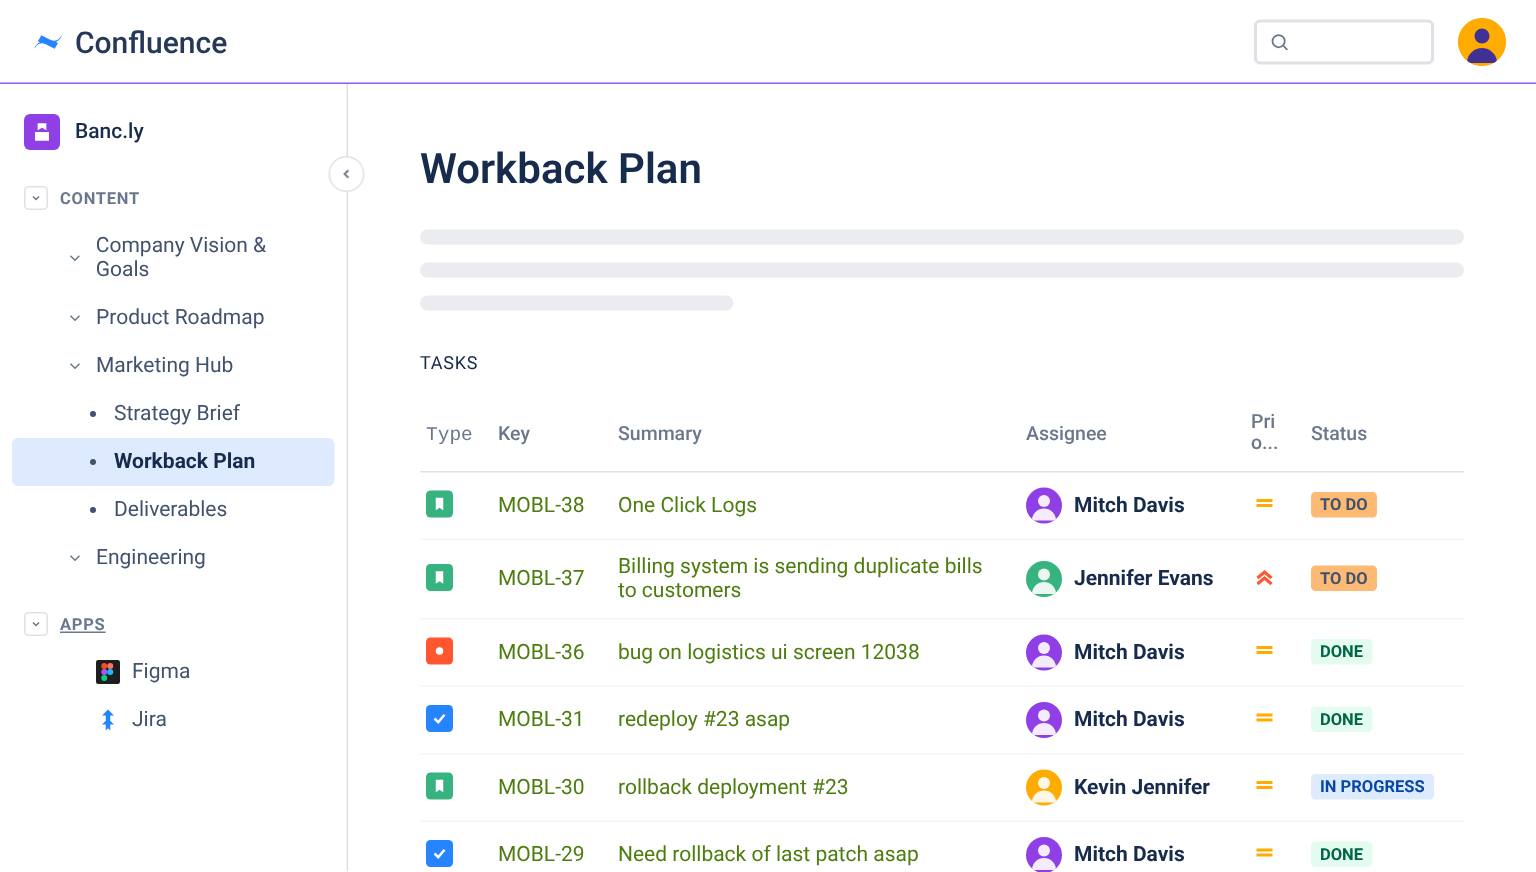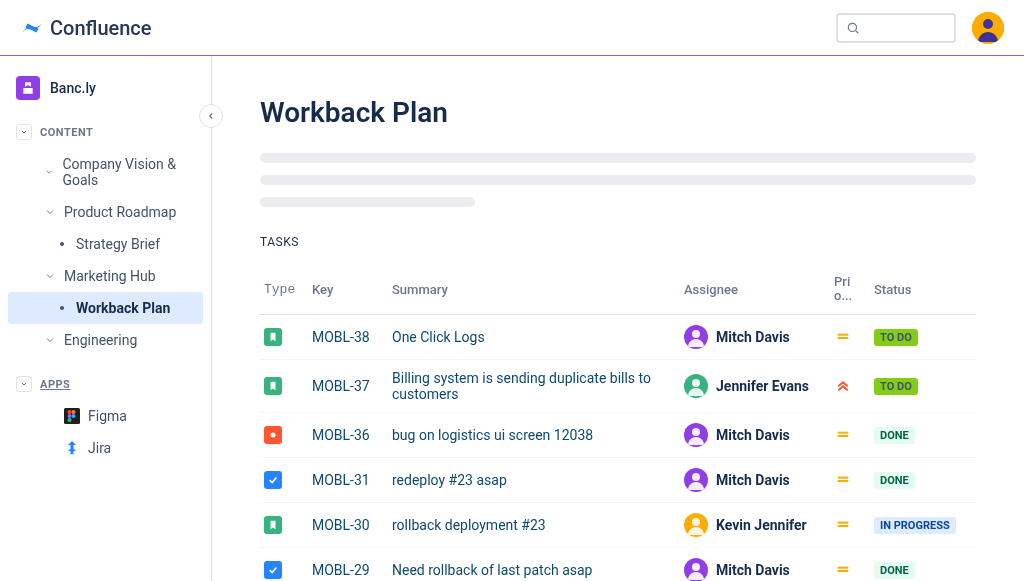--- a/index.html
+++ b/index.html
@@ -12,21 +12,21 @@
     .logo-text { font-size: 20px; font-weight: 500; color: #253858; }
     .header-right { display: flex; align-items: center; gap: 16px; }
     .search-box { width: 120px; height: 30px; border: 2px solid #DFE1E6; border-radius: 4px; display: flex; align-items: center; padding: 0 8px; }
     .search-icon { color: #6B778C; }
     .avatar { width: 32px; height: 32px; border-radius: 50%; background: #FFAB00; overflow: hidden; display: flex; align-items: center; justify-content: center; }
     
     
     .layout { display: flex; height: calc(100vh - 56px); }
     
     
-    .sidebar { width: 212px; border-right: 1px solid #DFE1E6; padding: 16px 0; position: relative; }
+    .sidebar { width: 232px; border-right: 1px solid #DFE1E6; padding: 16px 0; position: relative; }
     .sidebar-collapse { position: absolute; right: -12px; top: 48px; width: 24px; height: 24px; border-radius: 50%; background: #fff; border: 1px solid #DFE1E6; display: flex; align-items: center; justify-content: center; cursor: pointer; z-index: 10; }
     .space-header { display: flex; align-items: center; gap: 10px; padding: 4px 16px 16px; }
     .space-icon { width: 24px; height: 24px; border-radius: 4px; background: #8F3FE5; display: flex; align-items: center; justify-content: center; }
     .space-name { font-weight: 500; }
     .section-header { display: flex; align-items: center; gap: 8px; padding: 8px 16px; color: #6B778C; font-size: 11px; font-weight: 700; text-transform: uppercase; letter-spacing: 0.5px; }
     .section-toggle { width: 16px; height: 16px; border: 1px solid #DFE1E6; border-radius: 3px; display: flex; align-items: center; justify-content: center; }
     .nav-item { display: flex; align-items: center; gap: 8px; padding: 8px 16px; cursor: pointer; color: #42526E; }
     .nav-item.level-1 { padding-left: 22px; margin-left: 22px; }
     .nav-item.level-2 { padding-left: 54px; }
     .nav-item.active { background: #DEEBFF; border-radius: 4px; margin: 0 8px; padding-left: 46px; }
@@ -50,26 +50,26 @@
     .task-table th:first-child, .task-table td:first-child { padding-left: 4px; font-family: Liberation Mono, monospace; }
     .col-type { width: 44px; }
     .col-key { width: 80px; }
     .col-assignee { width: 150px; }
     .col-priority { width: 40px; }
     .col-status { width: 110px; }
     .issue-icon { width: 18px; height: 18px; border-radius: 3px; display: inline-flex; align-items: center; justify-content: center; }
     .issue-icon.story { background: #36B37E; }
     .issue-icon.bug { background: #FF5630; }
     .issue-icon.task { background: #2684FF; }
-    .link-text { color: #0c4a6e; cursor: pointer; }
+    .link-text { color: #4d7c0f; cursor: pointer; }
     .assignee-cell { display: flex; align-items: center; gap: 8px; font-weight: bold; }
     .assignee-avatar { width: 24px; height: 24px; border-radius: 50%; display: inline-flex; align-items: center; justify-content: center; font-size: 10px; color: #fff; overflow: hidden; }
     .priority-icon { display: inline-flex; width: 18px; height: 18px; align-items: center; justify-content: center; }
     .status-badge { display: inline-block; padding: 2px 6px; border-radius: 3px; font-size: 11px; font-weight: 700; }
-    .status-todo { background: #84cc16; color: #42526E; }
+    .status-todo { background: #fdba74; color: #42526E; }
     .status-done { background: #E3FCEF; color: #006644; }
     .status-inprogress { background: #DEEBFF; color: #0747A6; }
     .th-priority { font-size: 13px; line-height: 1.1; }
   </style>
 </head>
 <body>
 
 <div class="header">
   <div class="logo-section">
     <svg class="logo-icon" viewBox="0 0 32 32">
@@ -127,33 +127,37 @@
             <polyline points="6 9 12 15 18 9"></polyline>
           </svg>
           <span class="nav-label">Company Vision &amp; Goals</span>
         </div>
         <div class="nav-item level-1">
           <svg class="nav-chevron" width="12" height="12" viewBox="0 0 24 24" fill="none" stroke="currentColor" stroke-width="2">
             <polyline points="6 9 12 15 18 9"></polyline>
           </svg>
           <span class="nav-label">Product Roadmap</span>
         </div>
+        <div class="nav-item level-1">
+          <svg class="nav-chevron" width="12" height="12" viewBox="0 0 24 24" fill="none" stroke="currentColor" stroke-width="2">
+            <polyline points="6 9 12 15 18 9"></polyline>
+          </svg>
+          <span class="nav-label">Marketing Hub</span>
+        </div>
         <div class="nav-item level-2">
           <span class="nav-bullet"></span>
           <span class="nav-label">Strategy Brief</span>
         </div>
-        <div class="nav-item level-1">
-          <svg class="nav-chevron" width="12" height="12" viewBox="0 0 24 24" fill="none" stroke="currentColor" stroke-width="2">
-            <polyline points="6 9 12 15 18 9"></polyline>
-          </svg>
-          <span class="nav-label">Marketing Hub</span>
-        </div>
         <div class="nav-item level-2 active">
           <span class="nav-bullet"></span>
           <span class="nav-label">Workback Plan</span>
+        </div>
+        <div class="nav-item level-2">
+          <span class="nav-bullet"></span>
+          <span class="nav-label">Deliverables</span>
         </div>
         <div class="nav-item level-1">
           <svg class="nav-chevron" width="12" height="12" viewBox="0 0 24 24" fill="none" stroke="currentColor" stroke-width="2">
             <polyline points="6 9 12 15 18 9"></polyline>
           </svg>
           <span class="nav-label">Engineering</span>
         </div>
       </div>
 
     <div class="section-header" style="margin-top:12px;text-decoration:underline;">

